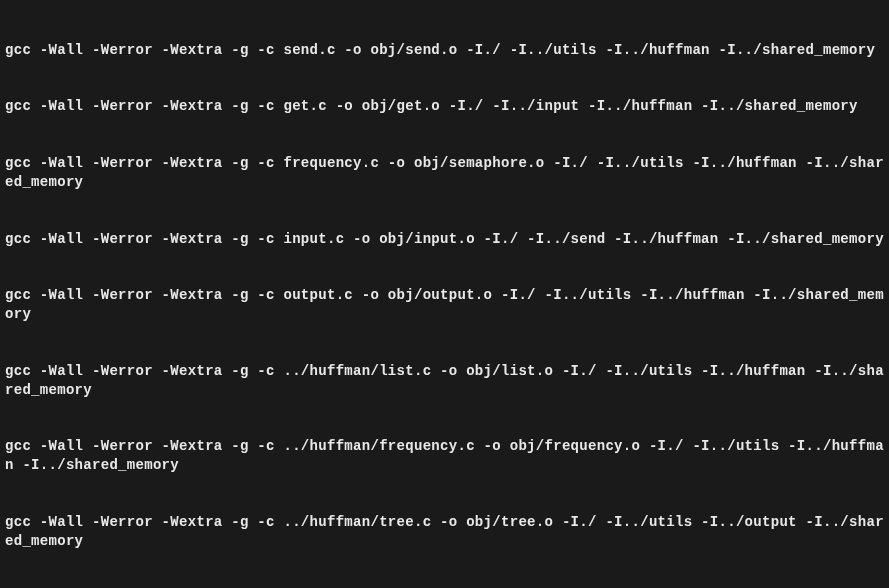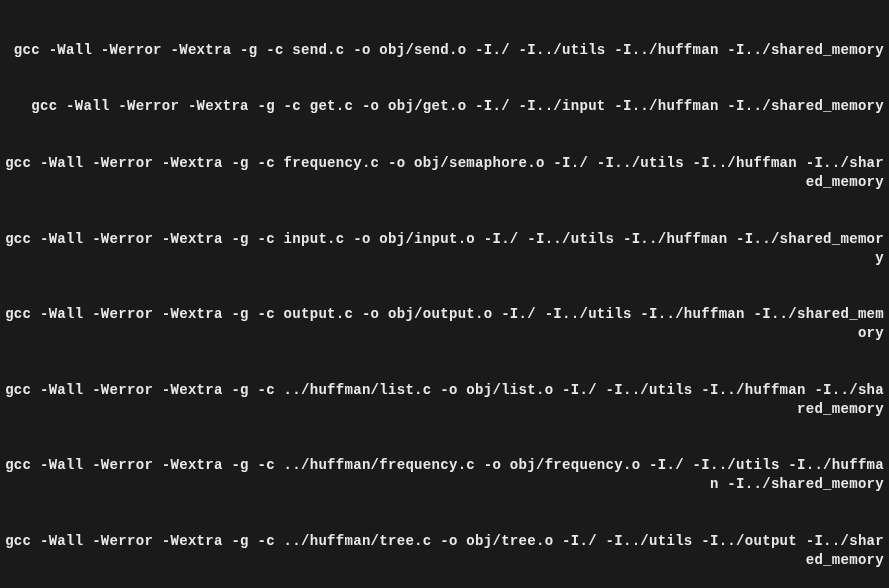--- a/index.html
+++ b/index.html
@@ -19,31 +19,30 @@
       overflow: hidden;
       font-weight: bold;
       letter-spacing: 0.3px;
     }
     .terminal {
       white-space: pre-wrap;
       word-break: break-all;
     }
     .line {
       display: block;
-      text-align: right;
     }
   </style>
 </head>
 <body>
 
 <div class="terminal">
   <span class="line">gcc -Wall -Werror -Wextra -g -c send.c -o obj/send.o -I./ -I../utils -I../huffman -I../shared_memory</span>
   <span class="line">gcc -Wall -Werror -Wextra -g -c get.c -o obj/get.o -I./ -I../input -I../huffman -I../shared_memory</span>
   <span class="line">gcc -Wall -Werror -Wextra -g -c frequency.c -o obj/semaphore.o -I./ -I../utils -I../huffman -I../shared_memory</span>
-  <span class="line">gcc -Wall -Werror -Wextra -g -c input.c -o obj/input.o -I./ -I../utils -I../huffman -I../shared_memory</span>
+  <span class="line">gcc -Wall -Werror -Wextra -g -c input.c -o obj/input.o -I./ -I../send -I../huffman -I../shared_memory</span>
   <span class="line">gcc -Wall -Werror -Wextra -g -c output.c -o obj/output.o -I./ -I../utils -I../huffman -I../shared_memory</span>
   <span class="line">gcc -Wall -Werror -Wextra -g -c ../huffman/list.c -o obj/list.o -I./ -I../utils -I../huffman -I../shared_memory</span>
   <span class="line">gcc -Wall -Werror -Wextra -g -c ../huffman/frequency.c -o obj/frequency.o -I./ -I../utils -I../huffman -I../shared_memory</span>
   <span class="line">gcc -Wall -Werror -Wextra -g -c ../huffman/tree.c -o obj/tree.o -I./ -I../utils -I../output -I../shared_memory</span>
   
   
   
   
   
   

